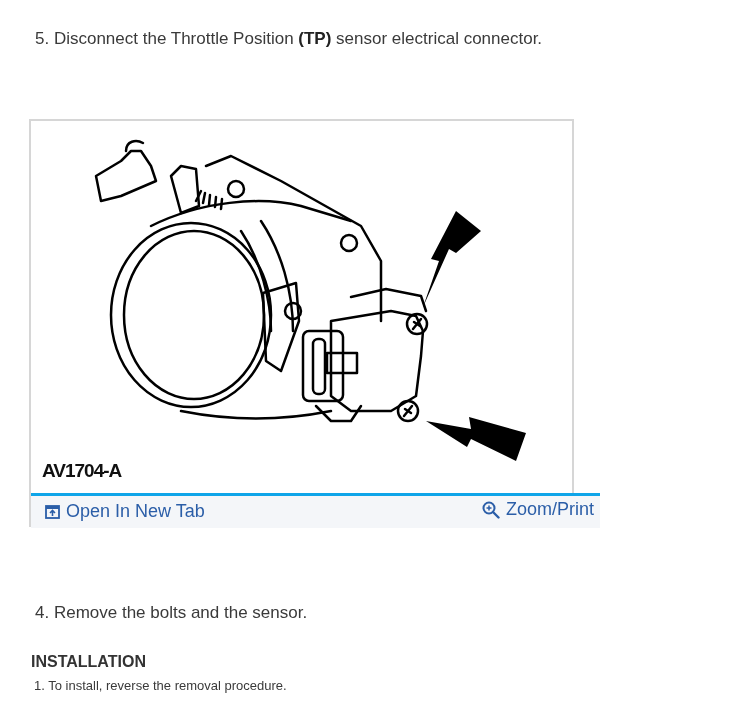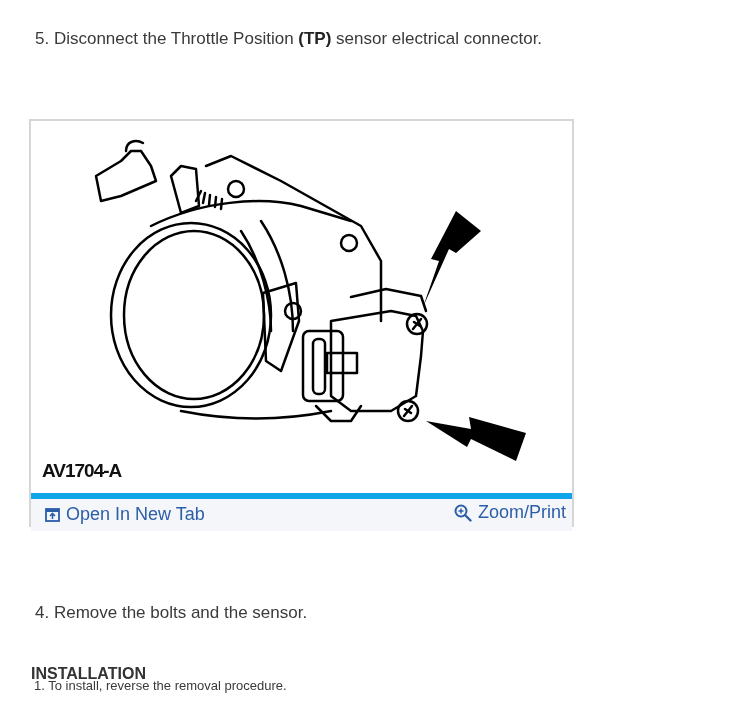--- a/index.html
+++ b/index.html
@@ -2,30 +2,30 @@
 <html><head>
 <meta charset="utf-8">
 <style>
   html, body { margin:0; padding:0; background:#ffffff; }
   body { width:732px; height:722px; position:relative; overflow:hidden;
          font-family:"Liberation Sans", sans-serif; color:#333333; }
   .step { position:absolute; font-size:17px; line-height:20px; color:#3a3a3a; }
   .step b { color:#222; }
   #step5 { left:35px; top:29px; }
   #step6 { left:35px; top:603px; }
-  #inst-heading { position:absolute; left:31px; top:653px; font-size:16px; font-weight:bold; color:#333;margin-top:12px; }
+  #inst-heading { position:absolute; left:31px; top:653px; font-size:16px; font-weight:bold; color:#333; }
   #inst1 { position:absolute; left:34px; top:678px; font-size:13px; color:#3a3a3a; }
 
   .figure-box { position:absolute; left:29px; top:119px; width:545px; height:408px;
                 border:2px solid #d6d6d6; background:#ffffff; box-sizing:border-box; }
   .figure-img { position:absolute; left:0; top:0; width:541px; height:372px; }
   .figure-caption { position:absolute; left:11px; top:339px; font-size:19px; font-weight:bold;
                     color:#111; letter-spacing:-1px; }
   .figure-bar { position:absolute; left:0; top:372px; width:541px; height:32px; background:#f4f6f9;
-                border-top:6px solid #0ea5e9; }
+                border-top:3px solid #0ea5e9;padding-left:28px; }
   .bar-link { position:absolute; top:5px; font-size:18px; color:#2b5ea8; display:flex; align-items:center; gap:6px; cursor:pointer; }
   #open-tab { left:14px; }
   #zoom-print { right:6px; top:3px; }
   .icon svg { display:block; }
 </style>
 </head>
 <body>
 
 <div id="step5" class="step">
   <span>5. Disconnect the Throttle Position </span><b>(TP)</b><span> sensor electrical connector.</span>

